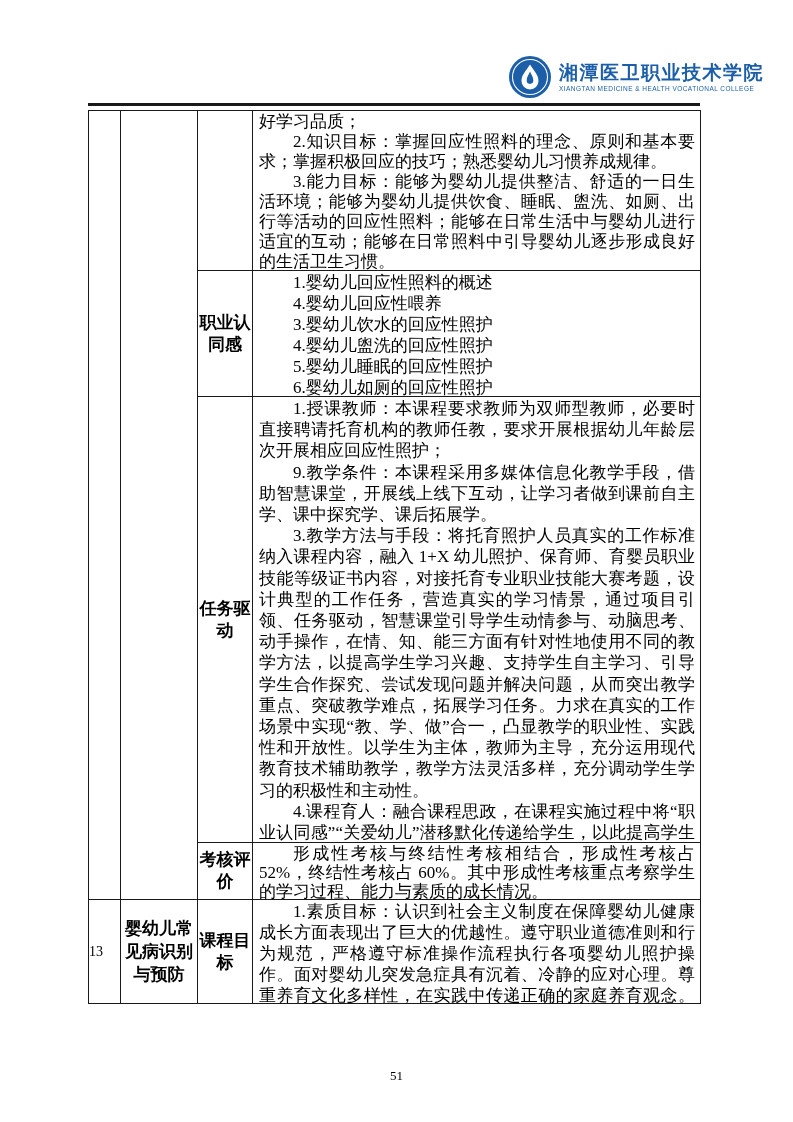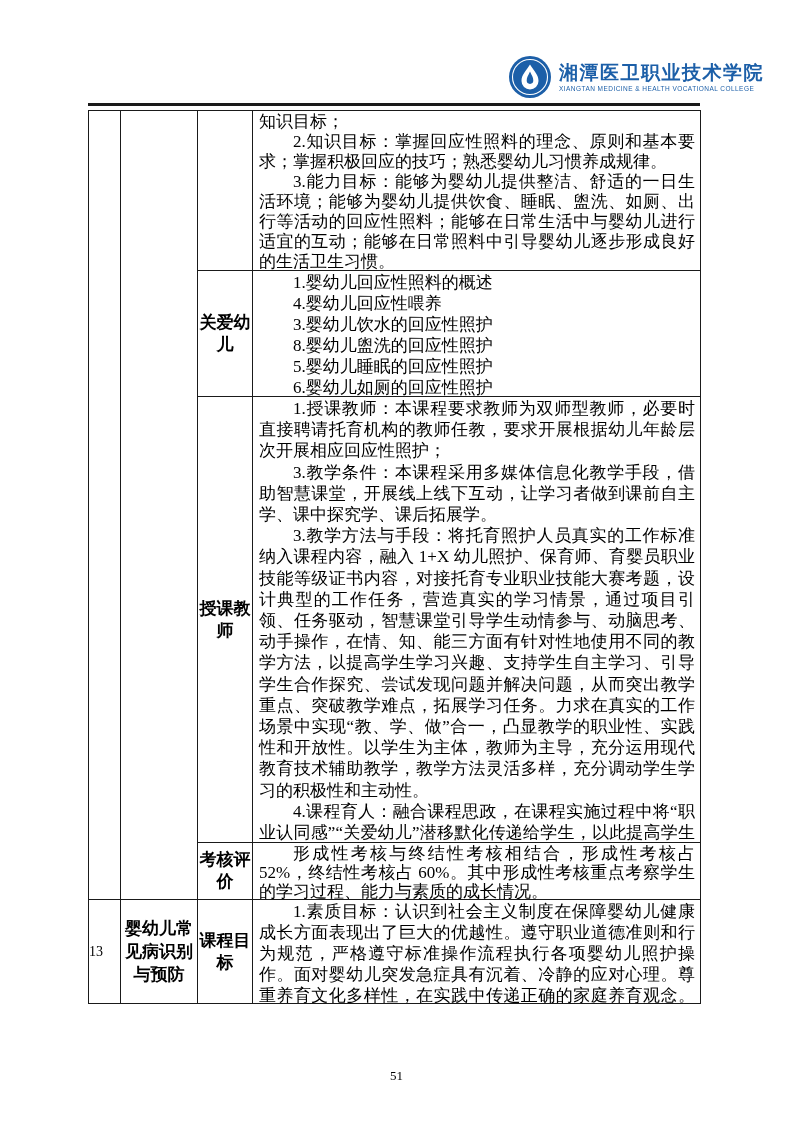--- a/index.html
+++ b/index.html
@@ -85,47 +85,47 @@
         <col style="width:55px">
         <col style="width:448px">
     </colgroup>
     <tbody>
       <tr>
         <td rowspan="4" class="num-cell"></td>
         <td rowspan="4" class="course-cell"></td>
         <td class="label-cell"></td>
         <td class="content-cell">
           <div class="box r1">
-            <p>知识目标；</p>
+            <p>好学习品质；</p>
             <p class="indent">2.知识目标：掌握回应性照料的理念、原则和基本要求；掌握积极回应的技巧；熟悉婴幼儿习惯养成规律。</p>
             <p class="indent">3.能力目标：能够为婴幼儿提供整洁、舒适的一日生活环境；能够为婴幼儿提供饮食、睡眠、盥洗、如厕、出行等活动的回应性照料；能够在日常生活中与婴幼儿进行适宜的互动；能够在日常照料中引导婴幼儿逐步形成良好的生活卫生习惯。</p>
           </div>
         </td>
       </tr>
 
       <tr>
-        <td class="label-cell">关爱幼儿</td>
+        <td class="label-cell">职业认同感</td>
         <td class="content-cell">
           <div class="box r2">
             <div class="list-line">1.婴幼儿回应性照料的概述</div>
             <div class="list-line">4.婴幼儿回应性喂养</div>
             <div class="list-line">3.婴幼儿饮水的回应性照护</div>
-            <div class="list-line">8.婴幼儿盥洗的回应性照护</div>
+            <div class="list-line">4.婴幼儿盥洗的回应性照护</div>
             <div class="list-line">5.婴幼儿睡眠的回应性照护</div>
             <div class="list-line">6.婴幼儿如厕的回应性照护</div>
           </div>
         </td>
       </tr>
 
       <tr>
-        <td class="label-cell">授课教师</td>
+        <td class="label-cell">任务驱动</td>
         <td class="content-cell">
           <div class="box r3">
             <p class="indent">1.授课教师：本课程要求教师为双师型教师，必要时直接聘请托育机构的教师任教，要求开展根据幼儿年龄层次开展相应回应性照护；</p>
-            <p class="indent">3.教学条件：本课程采用多媒体信息化教学手段，借助智慧课堂，开展线上线下互动，让学习者做到课前自主学、课中探究学、课后拓展学。</p>
+            <p class="indent">9.教学条件：本课程采用多媒体信息化教学手段，借助智慧课堂，开展线上线下互动，让学习者做到课前自主学、课中探究学、课后拓展学。</p>
             <p class="indent">3.教学方法与手段：将托育照护人员真实的工作标准纳入课程内容，融入 1+X 幼儿照护、保育师、育婴员职业技能等级证书内容，对接托育专业职业技能大赛考题，设计典型的工作任务，营造真实的学习情景，通过项目引领、任务驱动，智慧课堂引导学生动情参与、动脑思考、动手操作，在情、知、能三方面有针对性地使用不同的教学方法，以提高学生学习兴趣、支持学生自主学习、引导学生合作探究、尝试发现问题并解决问题，从而突出教学重点、突破教学难点，拓展学习任务。力求在真实的工作场景中实现“教、学、做”合一，凸显教学的职业性、实践性和开放性。以学生为主体，教师为主导，充分运用现代教育技术辅助教学，教学方法灵活多样，充分调动学生学习的积极性和主动性。</p>
             <p class="indent">4.课程育人：融合课程思政，在课程实施过程中将“职业认同感”“关爱幼儿”潜移默化传递给学生，以此提高学生的职业情怀。</p>
           </div>
         </td>
       </tr>
 
       <tr>
         <td class="label-cell">考核评价</td>
         <td class="content-cell">
           <div class="box r4">

